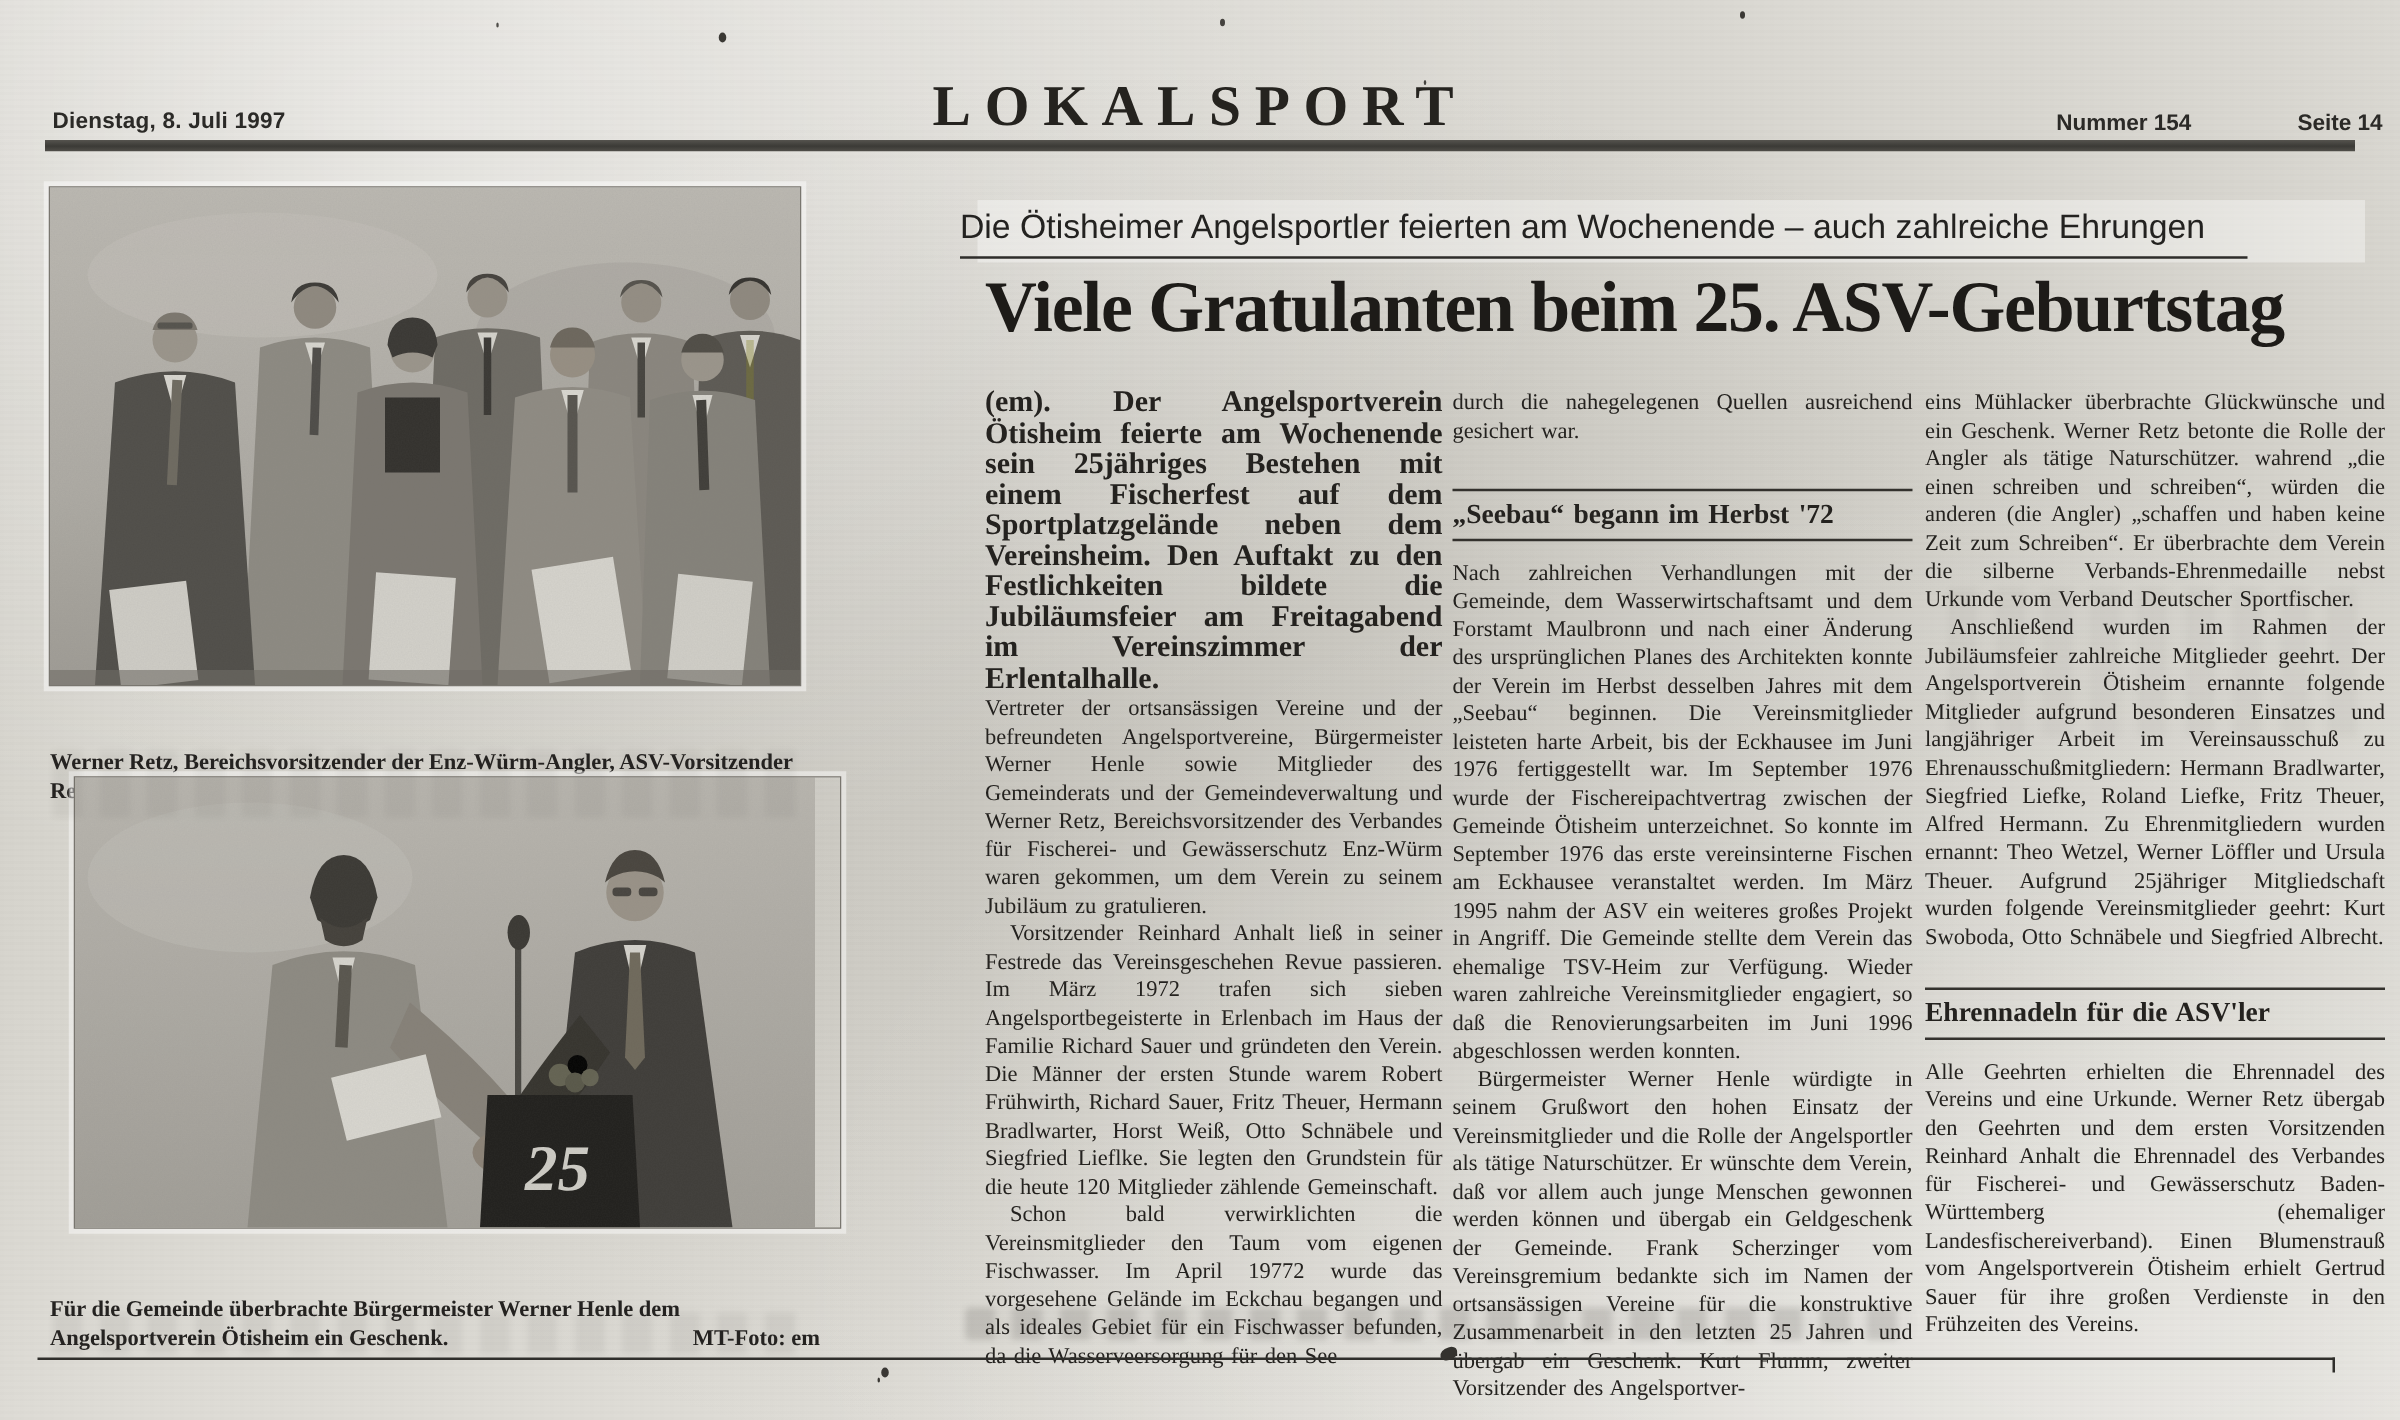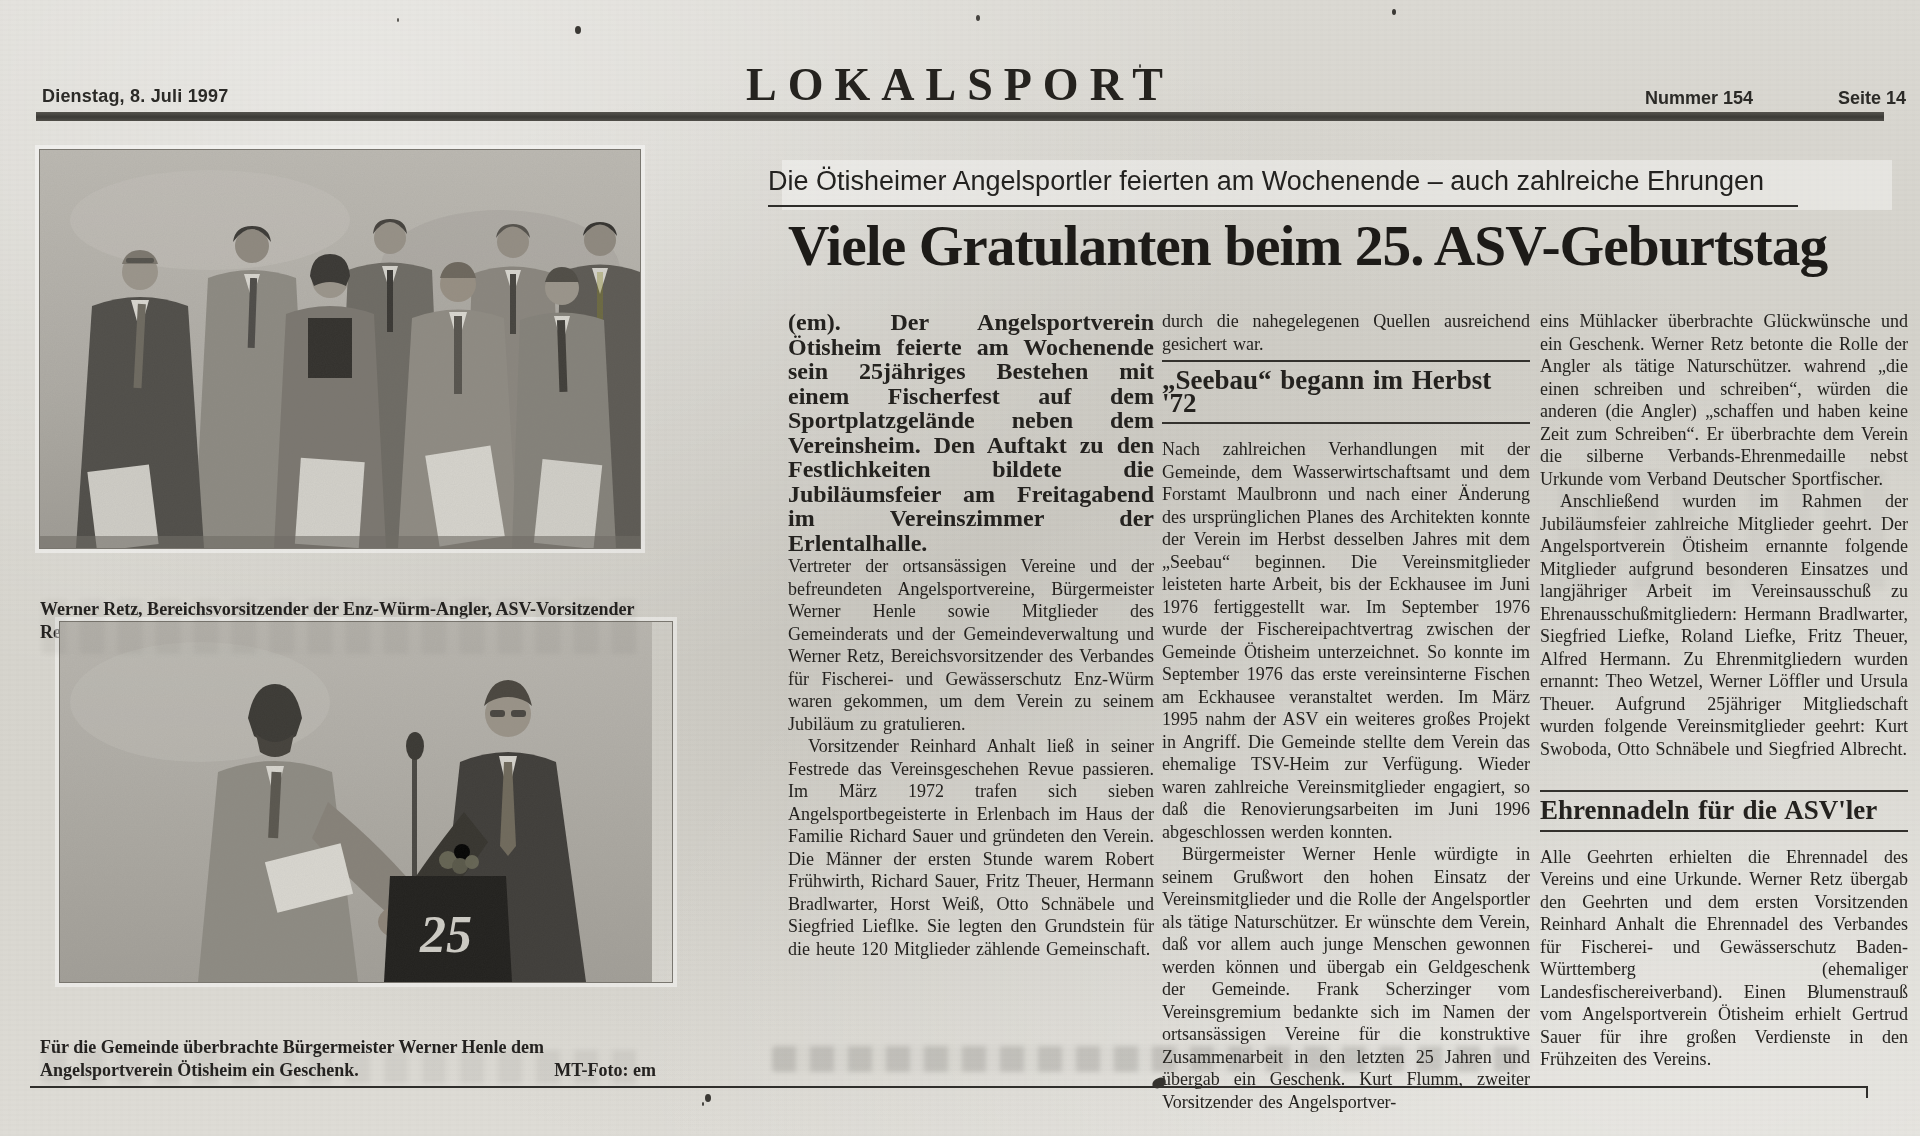--- a/index.html
+++ b/index.html
@@ -51,21 +51,21 @@
   
   .col{position:absolute;top:310px;width:366px;font-size:18px;line-height:22.5px;
     text-align:justify;color:#24221f;word-spacing:1.5px;}
   .col1{left:788px;}
   .col2{left:1162px;width:368px;}
   .col3{left:1540px;width:368px;}
   .col p{margin:0;}
   .lead{font-size:24px;line-height:24.5px;font-weight:700;word-spacing:3px;margin-bottom:13px;}
   .indent{text-indent:20px;}
   .subhead{border-top:2px solid #33312d;border-bottom:2px solid #33312d;
-    padding:7px 0 8px;margin:5px 0 14px;font-size:27px;font-weight:700;text-align:left;
+    padding:7px 0 8px;margin:36px 0 14px;font-size:22px;font-weight:700;text-align:left;
     word-spacing:2px;}
   .subhead.sh2{margin-top:30px;}
   
   .bottom-rule{position:absolute;left:30px;top:1086px;width:1838px;height:2px;background:#2f2e2b;}
   .bottom-rule::after{content:"";position:absolute;right:0;top:0;width:2px;height:12px;background:#2f2e2b;}
   .rule-blob{position:absolute;left:1152px;top:1078px;width:14px;height:10px;background:#34322e;
     border-radius:60% 40% 55% 45%;transform:rotate(-15deg);}
   .ghost{position:absolute;pointer-events:none;filter:blur(2.5px);}
   .ghost-strip{background:
       repeating-linear-gradient(90deg, rgba(58,56,52,.55) 0 24px, rgba(58,56,52,.08) 24px 38px);}
@@ -237,20 +237,21 @@
   </div>
   <div class="caption caption2">
     <span>Für die Gemeinde überbrachte Bürgermeister Werner Henle dem Angelsportverein Ötisheim ein Geschenk.</span>
     <span class="credit">MT-Foto: em</span>
   </div>
 
   <div class="col col1">
     <p class="lead">(em). Der Angelsportverein Ötisheim feierte am Wochenende sein 25jähriges Bestehen mit einem Fischerfest auf dem Sportplatzgelände neben dem Vereinsheim. Den Auftakt zu den Festlichkeiten bildete die Jubiläumsfeier am Freitagabend im Vereinszimmer der Erlentalhalle.</p>
     <p>Vertreter der ortsansässigen Vereine und der befreundeten Angelsportvereine, Bürgermeister Werner Henle sowie Mitglieder des Gemeinderats und der Gemeindeverwaltung und Werner Retz, Bereichsvorsitzender des Verbandes für Fischerei- und Gewässerschutz Enz-Würm waren gekommen, um dem Verein zu seinem Jubiläum zu gratulieren.</p>
     <p class="indent">Vorsitzender Reinhard Anhalt ließ in seiner Festrede das Vereinsgeschehen Revue passieren. Im März 1972 trafen sich sieben Angelsportbegeisterte in Erlenbach im Haus der Familie Richard Sauer und gründeten den Verein. Die Männer der ersten Stunde warem Robert Frühwirth, Richard Sauer, Fritz Theuer, Hermann Bradlwarter, Horst Weiß, Otto Schnäbele und Siegfried Lieflke. Sie legten den Grundstein für die heute 120 Mitglieder zählende Gemeinschaft.</p>
+    <p class="indent">Schon bald verwirklichten die Vereinsmitglieder den Taum vom eigenen Fischwasser. Im April 19772 wurde das vorgesehene Gelände im Eckchau begangen und als ideales Gebiet für ein Fischwasser befunden, da die Wasserveersorgung für den See</p>
   </div>
 
   <div class="col col2">
     <p>durch die nahegelegenen Quellen ausreichend gesichert war.</p>
     <div class="subhead">„Seebau“ begann im Herbst '72</div>
     <p>Nach zahlreichen Verhandlungen mit der Gemeinde, dem Wasserwirtschaftsamt und dem Forstamt Maulbronn und nach einer Änderung des ursprünglichen Planes des Architekten konnte der Verein im Herbst desselben Jahres mit dem „Seebau“ beginnen. Die Vereinsmitglieder leisteten harte Arbeit, bis der Eckhausee im Juni 1976 fertiggestellt war. Im September 1976 wurde der Fischereipachtvertrag zwischen der Gemeinde Ötisheim unterzeichnet. So konnte im September 1976 das erste vereinsinterne Fischen am Eckhausee veranstaltet werden. Im März 1995 nahm der ASV ein weiteres großes Projekt in Angriff. Die Gemeinde stellte dem Verein das ehemalige TSV-Heim zur Verfügung. Wieder waren zahlreiche Vereinsmitglieder engagiert, so daß die Renovierungsarbeiten im Juni 1996 abgeschlossen werden konnten.</p>
     <p class="indent">Bürgermeister Werner Henle würdigte in seinem Grußwort den hohen Einsatz der Vereinsmitglieder und die Rolle der Angelsportler als tätige Naturschützer. Er wünschte dem Verein, daß vor allem auch junge Menschen gewonnen werden können und übergab ein Geldgeschenk der Gemeinde. Frank Scherzinger vom Vereinsgremium bedankte sich im Namen der ortsansässigen Vereine für die konstruktive Zusammenarbeit in den letzten 25 Jahren und übergab ein Geschenk. Kurt Flumm, zweiter Vorsitzender des Angelsportver-</p>
   </div>
 
   <div class="col col3">

